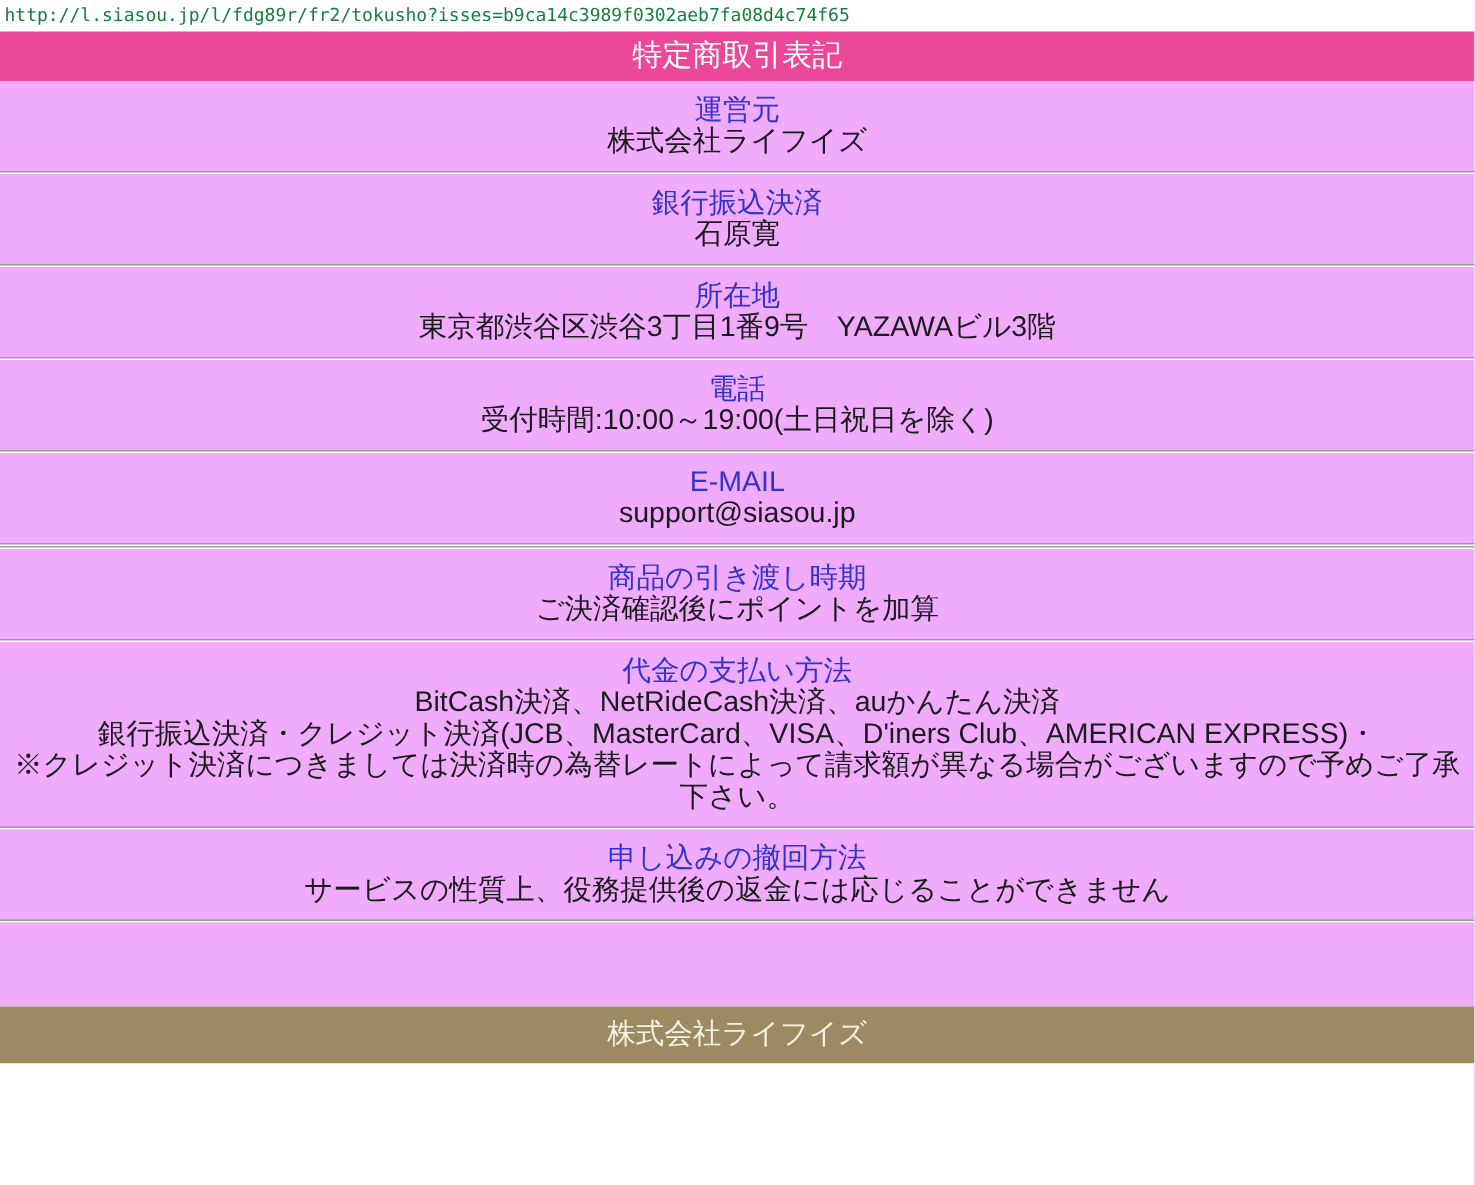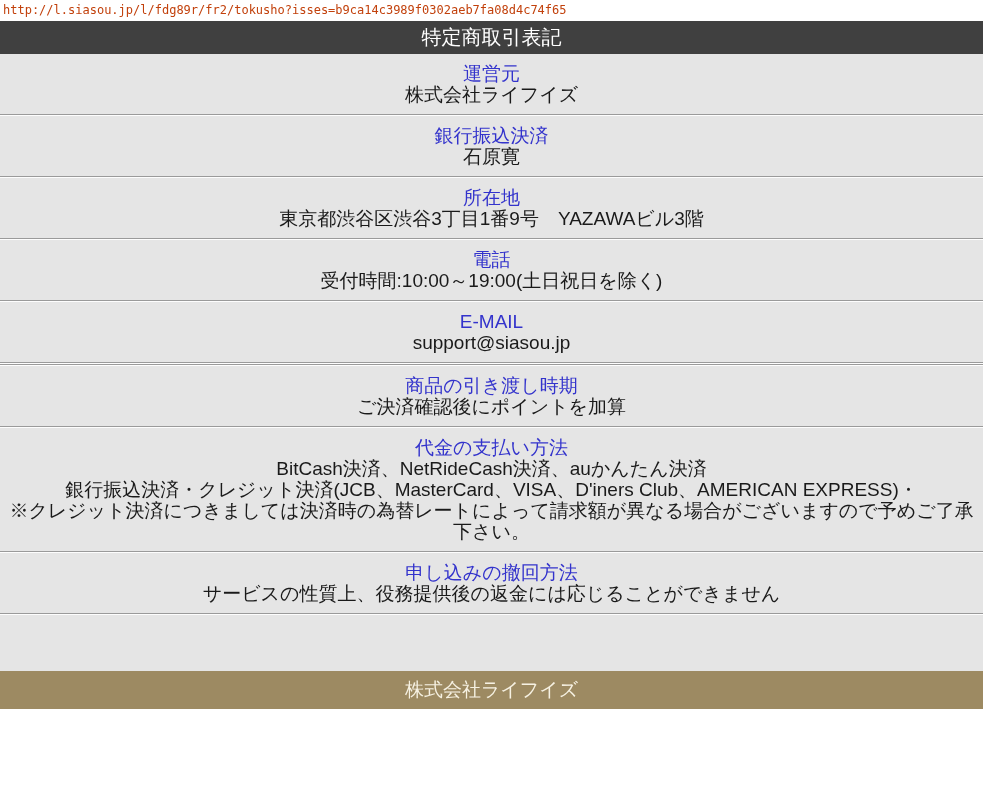--- a/index.html
+++ b/index.html
@@ -11,35 +11,35 @@
     width: 983px;
     font-family: "Liberation Sans", sans-serif;
     color: #1a1a1a;
   }
   .url-bar {
     height: 21px;
     background: #ffffff;
     font-family: "DejaVu Sans Mono", monospace;
     font-size: 12px;
     line-height: 20px;
-    color: #c2410c;
+    color: #15803d;
     padding-left: 3px;
     white-space: nowrap;
     overflow: hidden;
   }
   .title-bar {
     height: 33px;
-    background: #404040;
+    background: #ec4899;
     color: #ffffff;
     font-size: 20px;
     line-height: 33px;
     text-align: center;
   }
   .content {
-    background: #e5e5e5;
+    background: #f0abfc;
   }
   .section {
     text-align: center;
     padding: 9px 8px;
     font-size: 19px;
     line-height: 21px;
   }
   .section .heading {
     color: #3333cc;
   }

